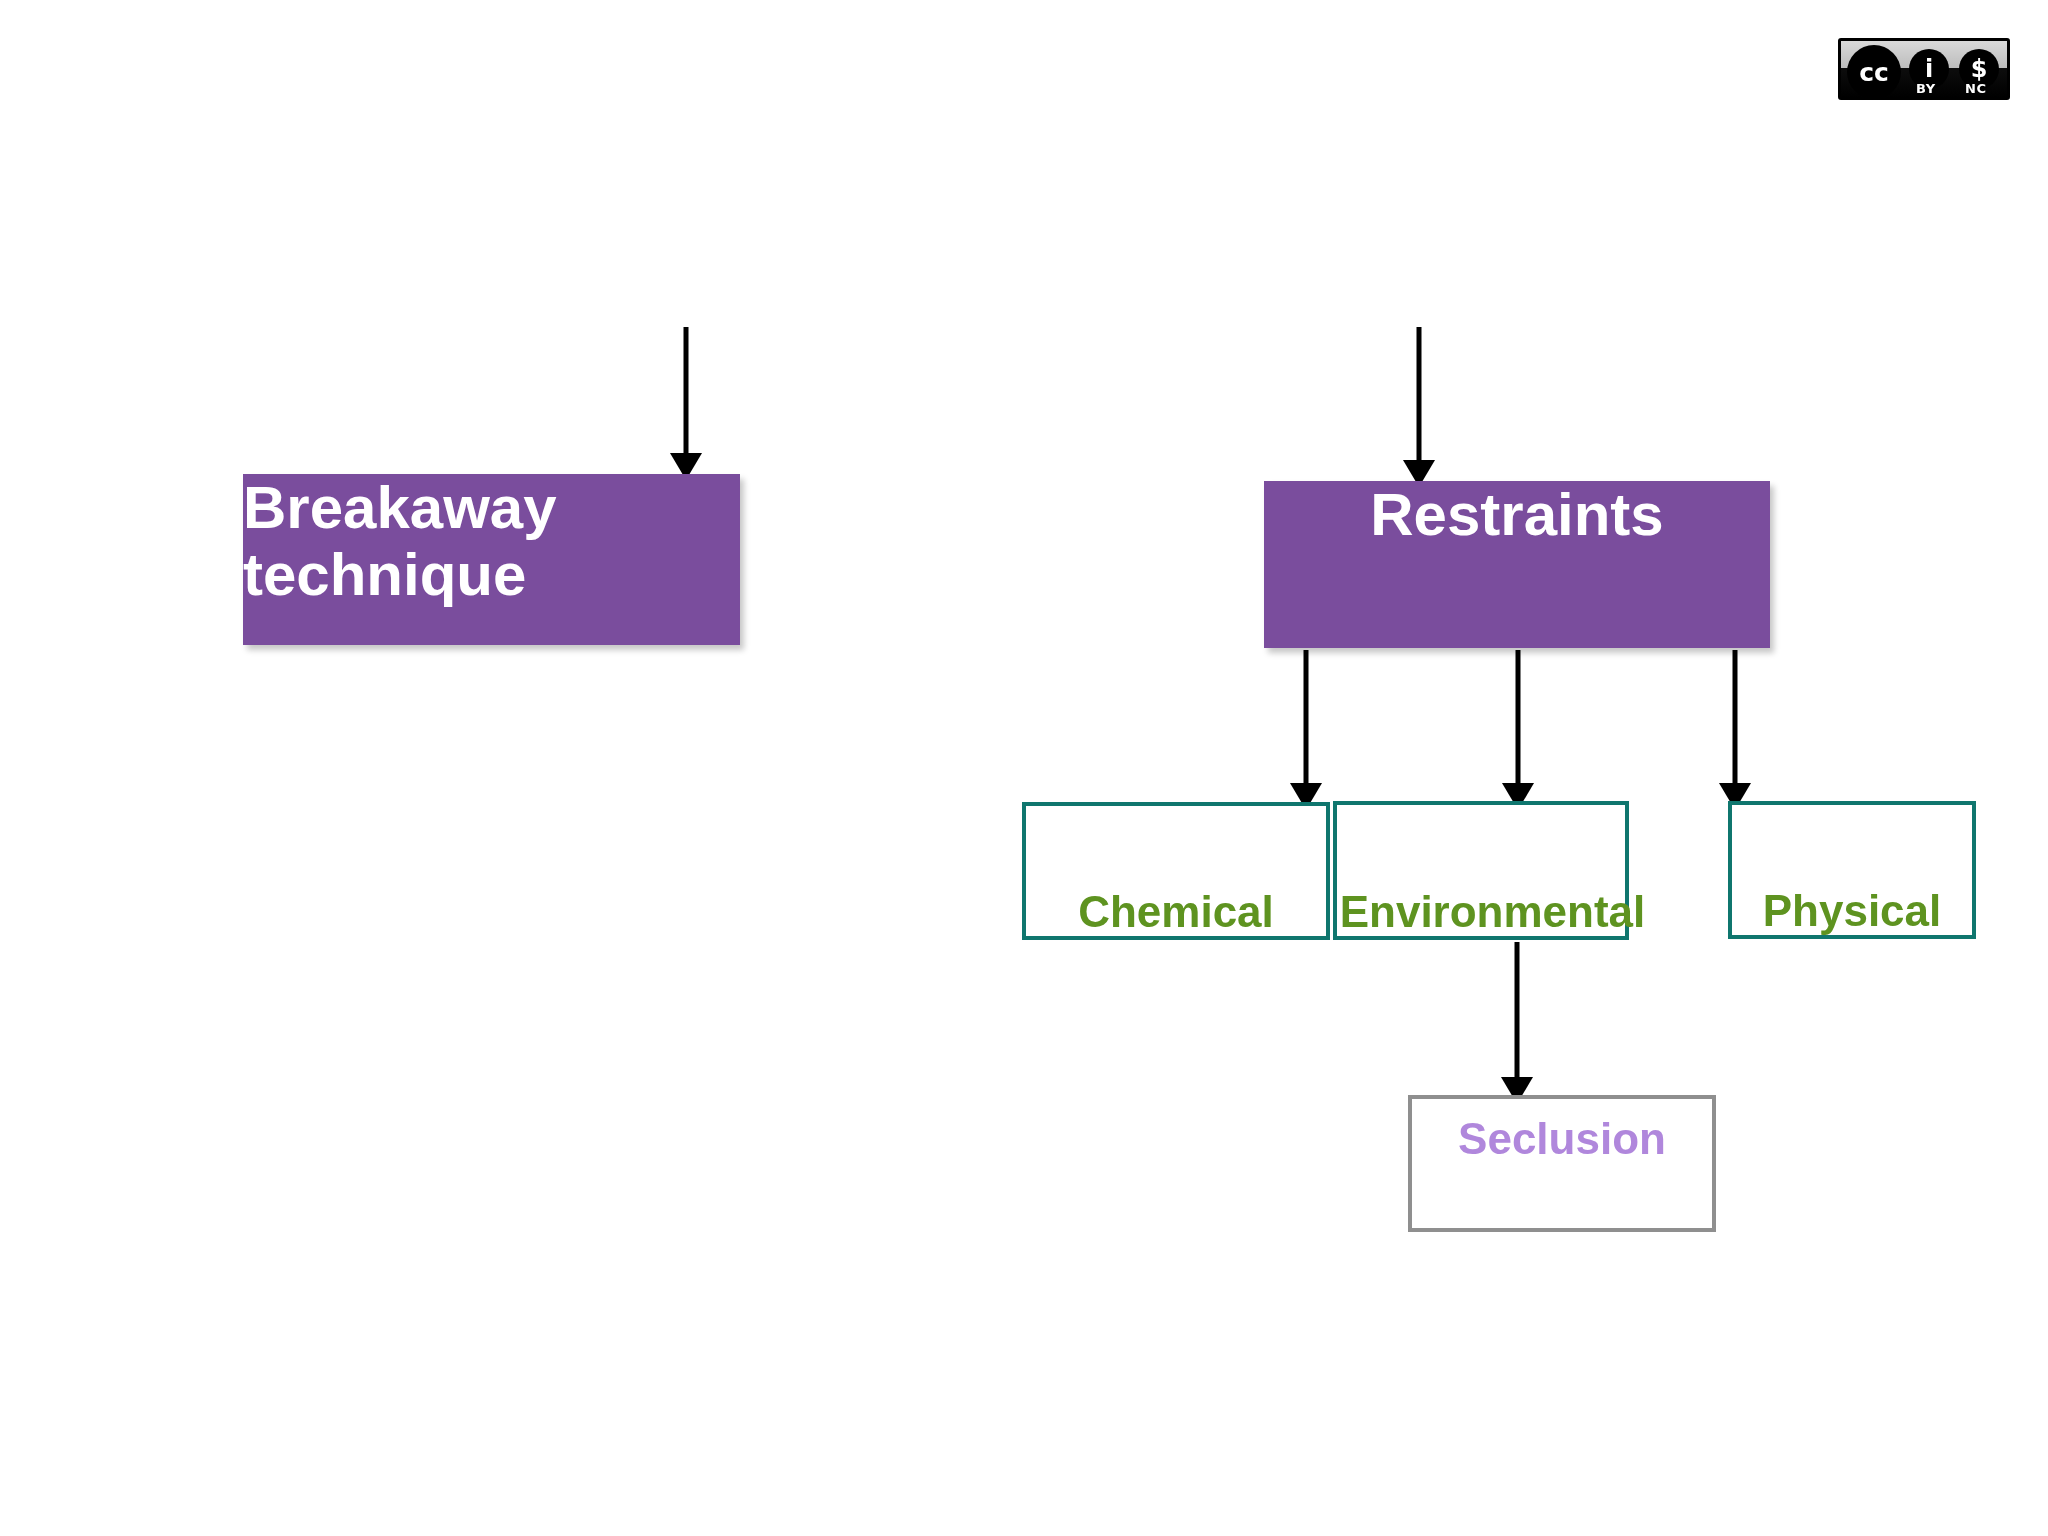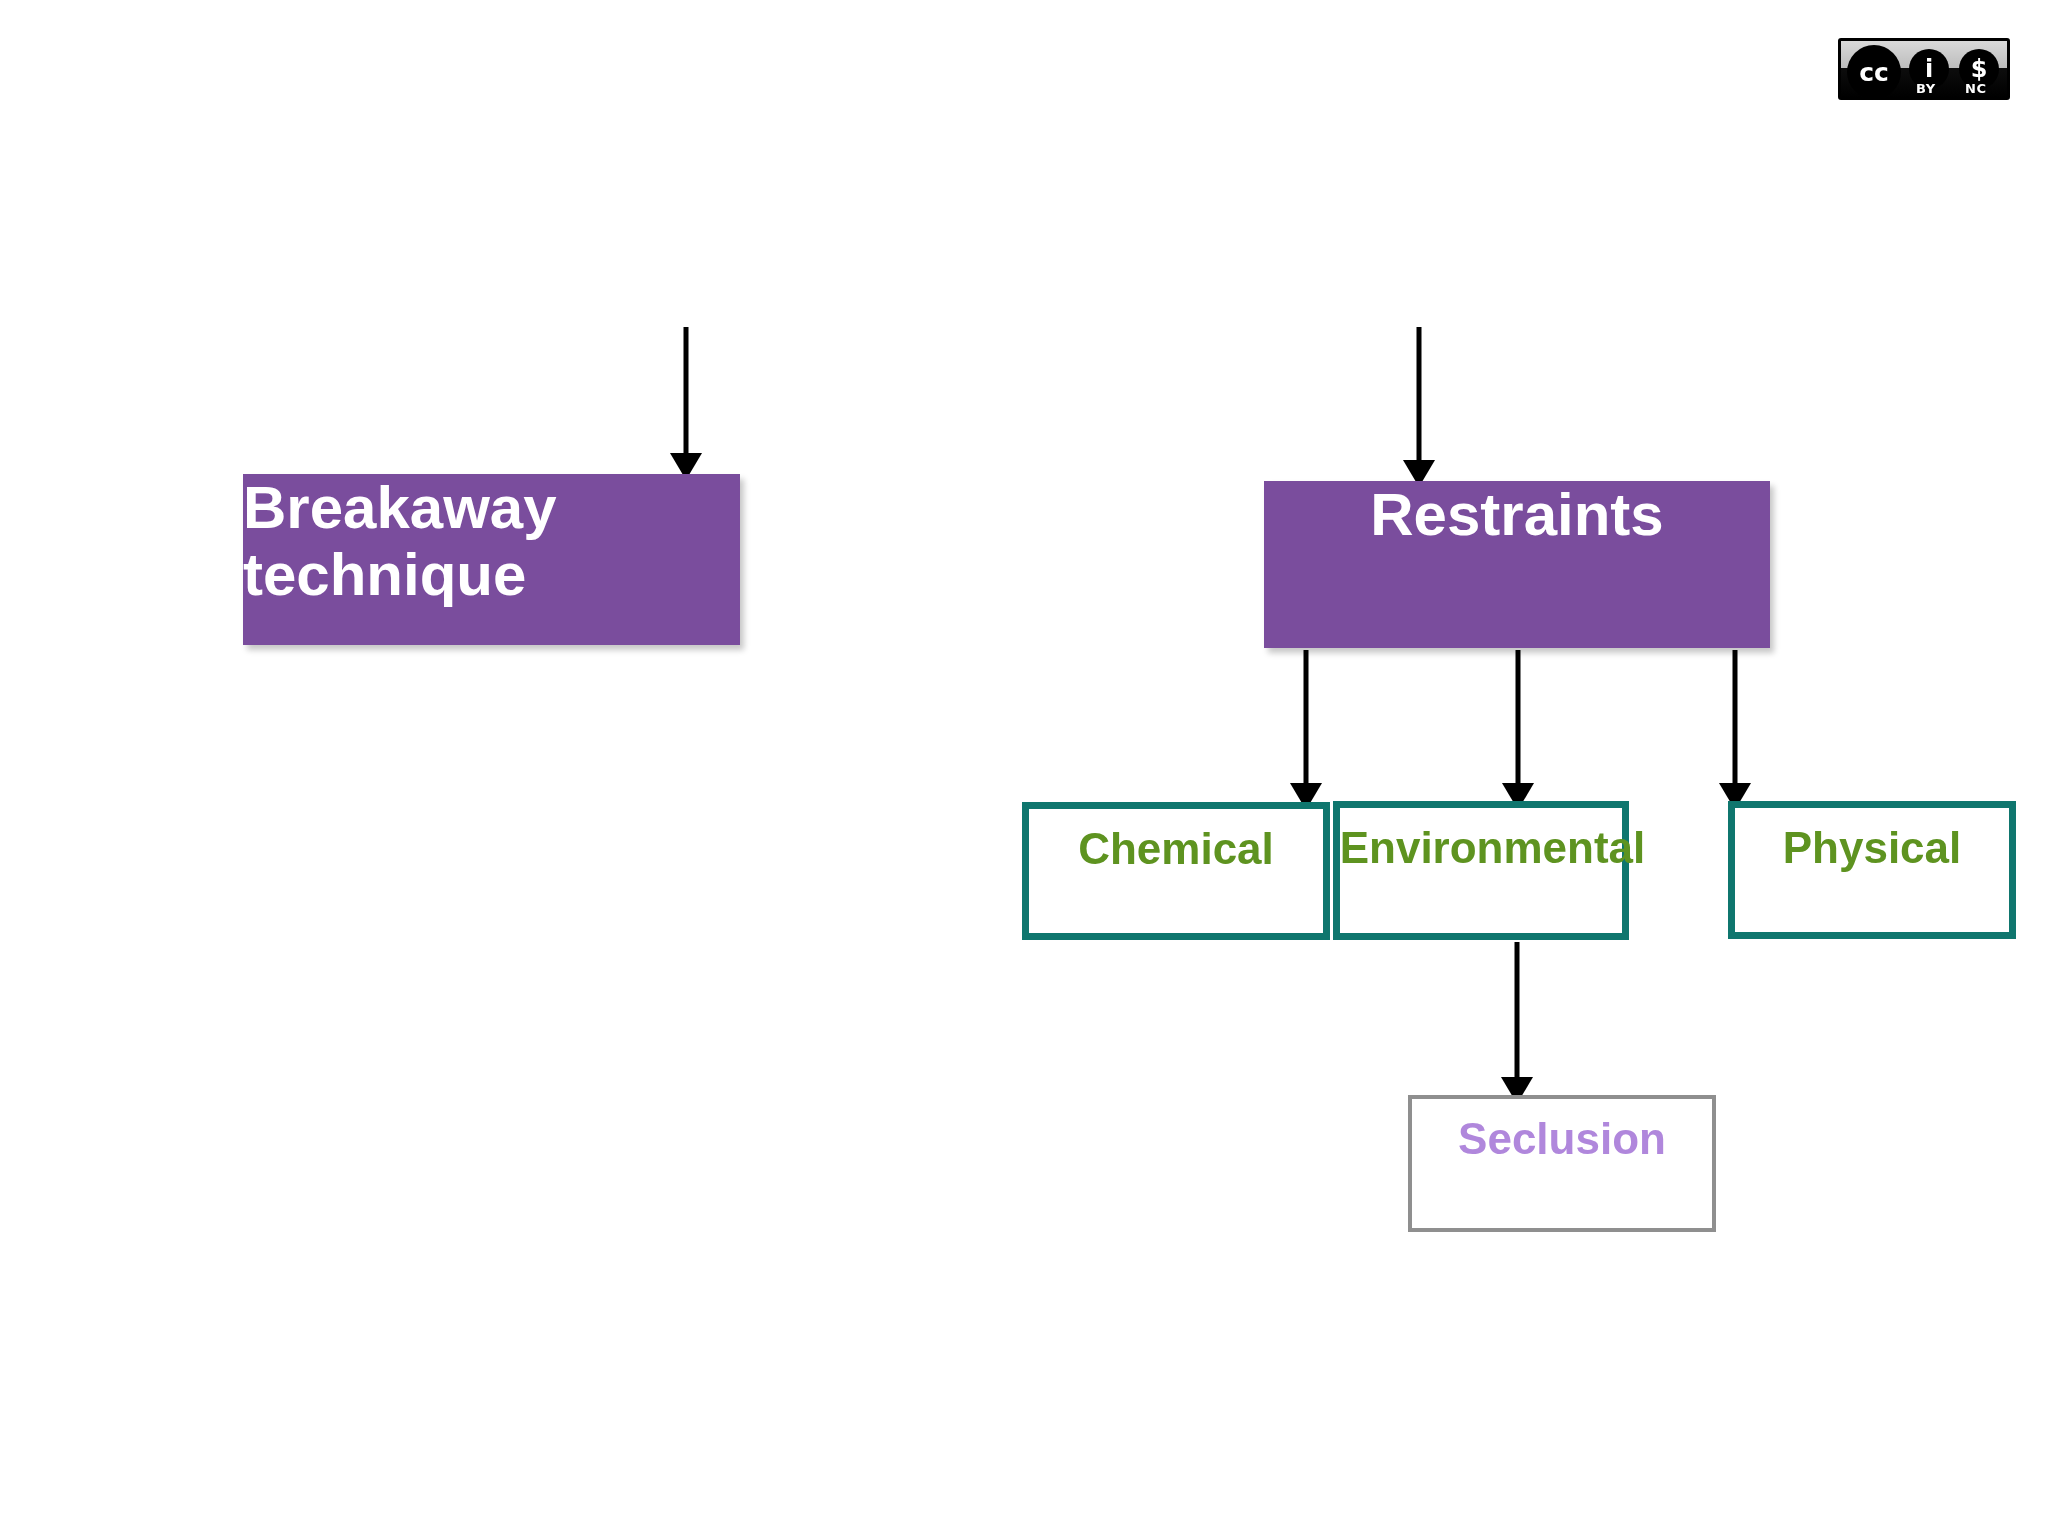--- a/index.html
+++ b/index.html
@@ -50,23 +50,23 @@
   .node-purple .node-label {
     color: #ffffff;
     font-weight: bold;
     font-size: 60px;
     line-height: 1.12;
     text-align: left;
   }
 
   
   .node-green {
-    border: 7px solid #0f766e;
-    background: #ffffff;
-    align-items: flex-start;
+    border: 4px solid #0f766e;
+    background: #ffffff;
+    align-items: flex-end;
   }
   .node-green .node-label {
     color: #5E9320;
     font-weight: bold;
     font-size: 44px;
     line-height: 1.1;
     text-align: center;
     padding-top: 16px;
     white-space: nowrap;
   }
@@ -167,21 +167,21 @@
   </div>
 
   <div class="node node-green" style="left:1022px; top:802px; width:308px; height:138px;">
     <div class="node-label">Chemical</div>
   </div>
 
   <div class="node node-green" style="left:1333px; top:801px; width:296px; height:139px;padding-left:23px;">
     <div class="node-label">Environmental</div>
   </div>
 
-  <div class="node node-green" style="left:1728px; top:801px; width:288px; height:138px;">
+  <div class="node node-green" style="left:1728px; top:801px; width:248px; height:138px;">
     <div class="node-label">Physical</div>
   </div>
 
   <div class="node node-lilac" style="left:1408px; top:1095px; width:308px; height:137px;">
     <div class="node-label">Seclusion</div>
   </div>
 
   <div class="cc-badge" style="left:1838px; top:38px; width:172px; height:62px;">
     <div class="cc-inner">
       <div class="cc-glyph" style="left:6px; top:4px; width:54px; height:54px; font-size:25px;">

